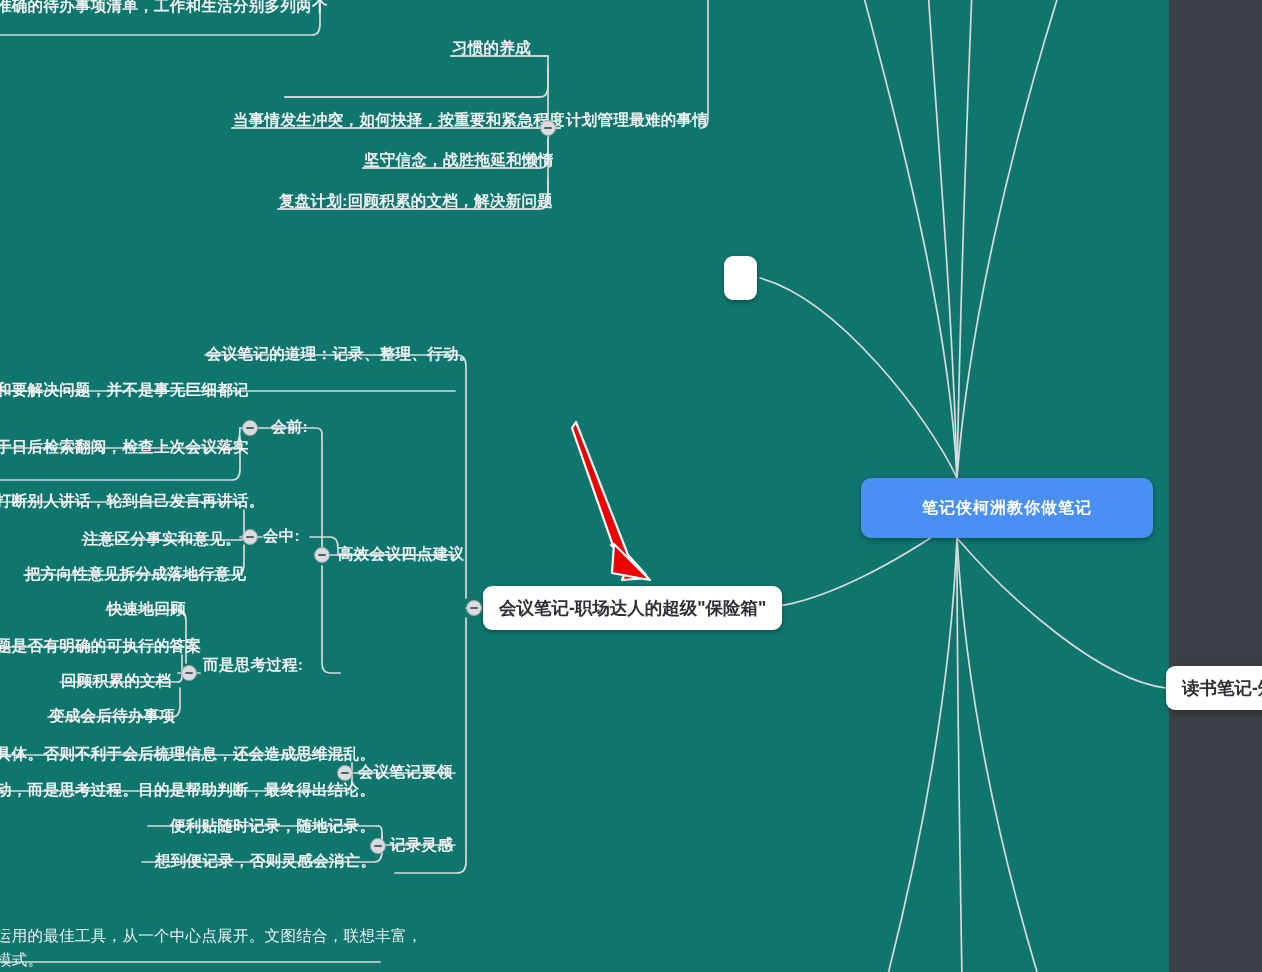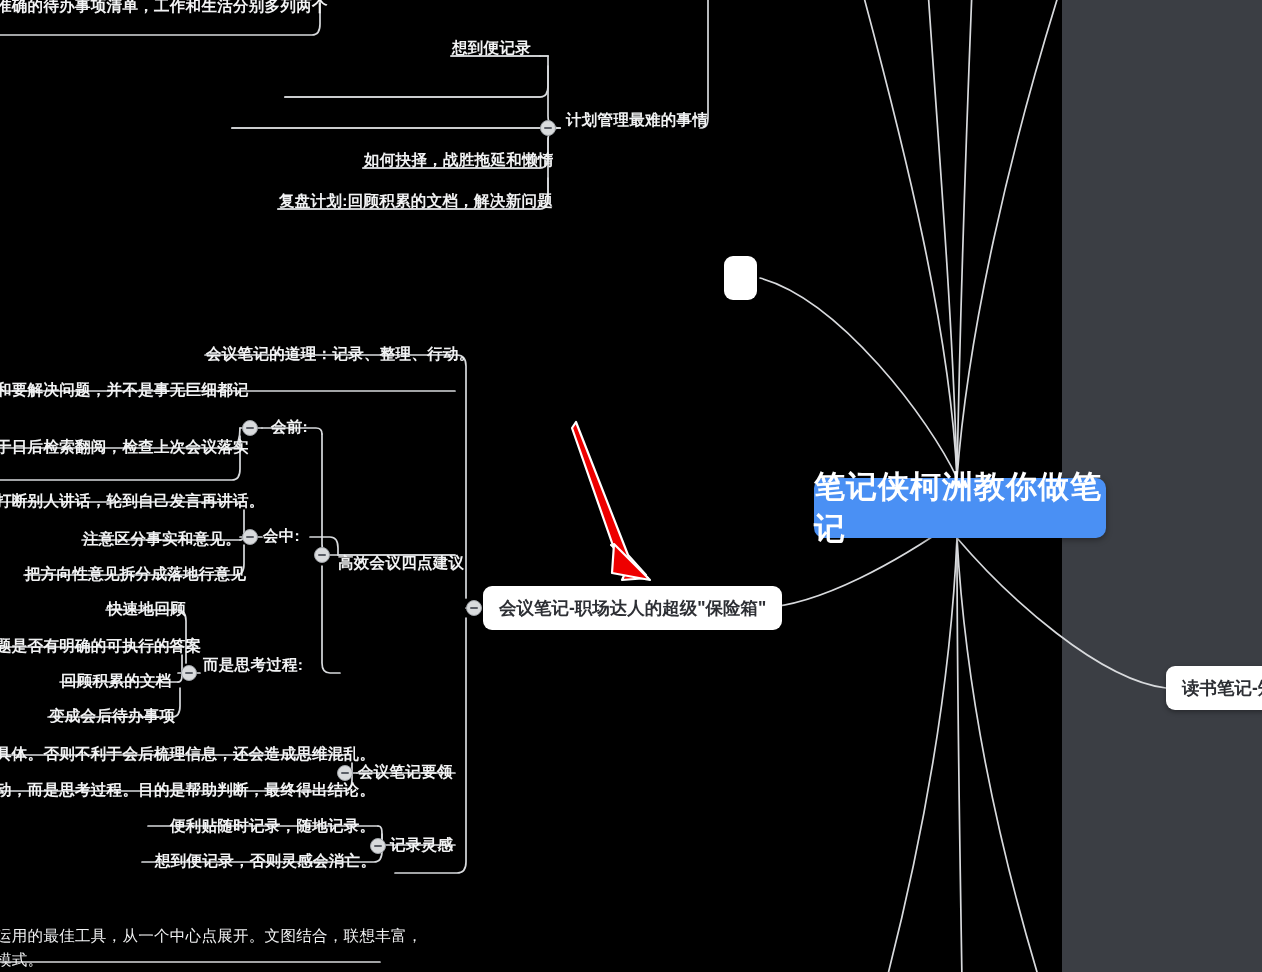--- a/index.html
+++ b/index.html
@@ -4,22 +4,22 @@
 <style>
   * { margin:0; padding:0; box-sizing:border-box; }
   html, body {
     width:1262px; height:972px;
     background:#3b3e44;
     overflow:hidden;
     font-family:"Liberation Sans","DejaVu Sans",sans-serif;
   }
   #canvas {
     position:relative;
-    width:1062px; height:972px;
-    background:#000000;
+    width:1169px; height:972px;
+    background:#0f766e;
   }
   #links {
     position:absolute; left:0; top:0;
     width:1262px; height:972px;
     pointer-events:none;
   }
 
   
   .node {
     position:absolute;
@@ -32,27 +32,28 @@
     text-rendering:geometricPrecision;
   }
   .node.regular { font-weight:normal; }
 
   
   .root-node {
     position:absolute;
     background:#4a90f4;
     color:#ffffff;
     border-radius:10px;
-    font-size:31px;
+    font-size:16px;
     font-weight:bold;
     letter-spacing:1px;
     display:flex;
     align-items:center;
     justify-content:center;
     box-shadow:0 2px 6px rgba(0,0,0,.35);
+    margin-left:47px;
   }
 
   
   .pill-node {
     position:absolute;
     background:#ffffff;
     color:#2d2f34;
     border-radius:9px;
     font-size:17.5px;
     font-weight:bold;
@@ -183,37 +184,38 @@
   <svg id="arrow" width="1262" height="972" viewBox="0 0 1262 972">
     <g>
       <path d="M576,422 L628,555 L646,575 L618,560 L572,428 Z" fill="#ee0000" stroke="#ffffff" stroke-width="2.2" stroke-linejoin="round"></path>
       <path d="M611,545 L648,578 L622,580 L630,562 Z" fill="#ee0000" stroke="#ffffff" stroke-width="2.2" stroke-linejoin="round"></path>
       <path d="M614,544 L650,580 L612,573 Z" fill="#ee0000" stroke="#ffffff" stroke-width="2.2" stroke-linejoin="round"></path>
     </g>
   </svg>
 
   <div class="node" style="left:-4px; top:-4px;">准确的待办事项清单，工作和生活分别多列两个</div>
 
-  <div class="node" style="left:452px; top:38px;">想到便记录</div>
-
-
-
-  <div class="node" style="left:364px; top:150px;">如何抉择，战胜拖延和懒惰</div>
+  <div class="node" style="left:452px; top:38px;">习惯的养成</div>
+
+
+  <div class="node" style="left:233px; top:110px;">当事情发生冲突，如何抉择，按重要和紧急程度</div>
+
+  <div class="node" style="left:364px; top:150px;">坚守信念，战胜拖延和懒惰</div>
 
   <div class="node" style="left:279px; top:191px;">复盘计划:回顾积累的文档，解决新问题</div>
 
   <div class="node" style="left:566px; top:110px;">计划管理最难的事情</div>
 
   <div class="toggle" style="left:540px; top:120px;"></div>
 
   <div class="node" style="left:206px; top:344px;">会议笔记的道理：记录、整理、行动。</div>
 
   <div class="node" style="left:-4px; top:380px;">和要解决问题，并不是事无巨细都记</div>
 
-  <div class="node" style="left:338px; top:544px;margin-top:9px;">高效会议四点建议</div>
+  <div class="node" style="left:338px; top:544px;">高效会议四点建议</div>
 
   <div class="toggle" style="left:314px; top:547px;"></div>
 
   <div class="node" style="left:263px; top:417px;margin-left:8px;">会前:</div>
 
   <div class="toggle" style="left:242px; top:420px;"></div>
 
   <div class="node" style="left:-4px; top:437px;">于日后检索翻阅，检查上次会议落实</div>
 
   <div class="node" style="left:263px; top:526px;">会中:</div>

